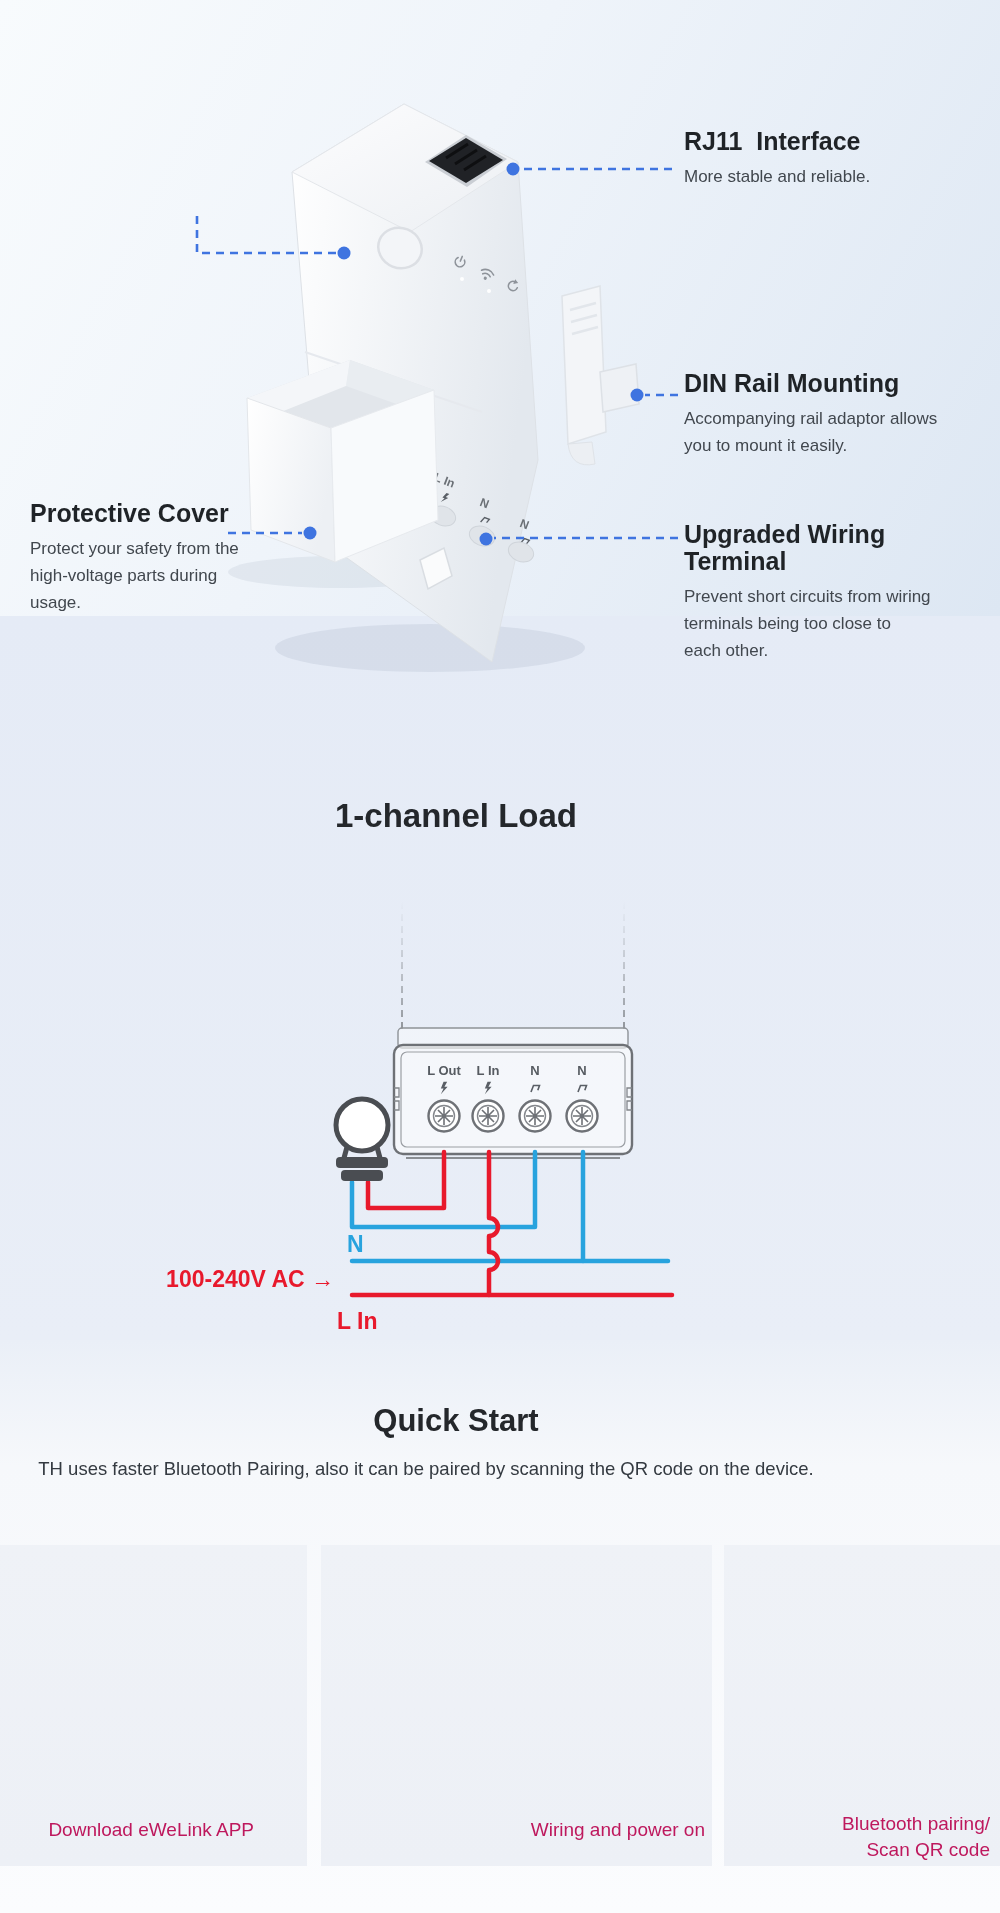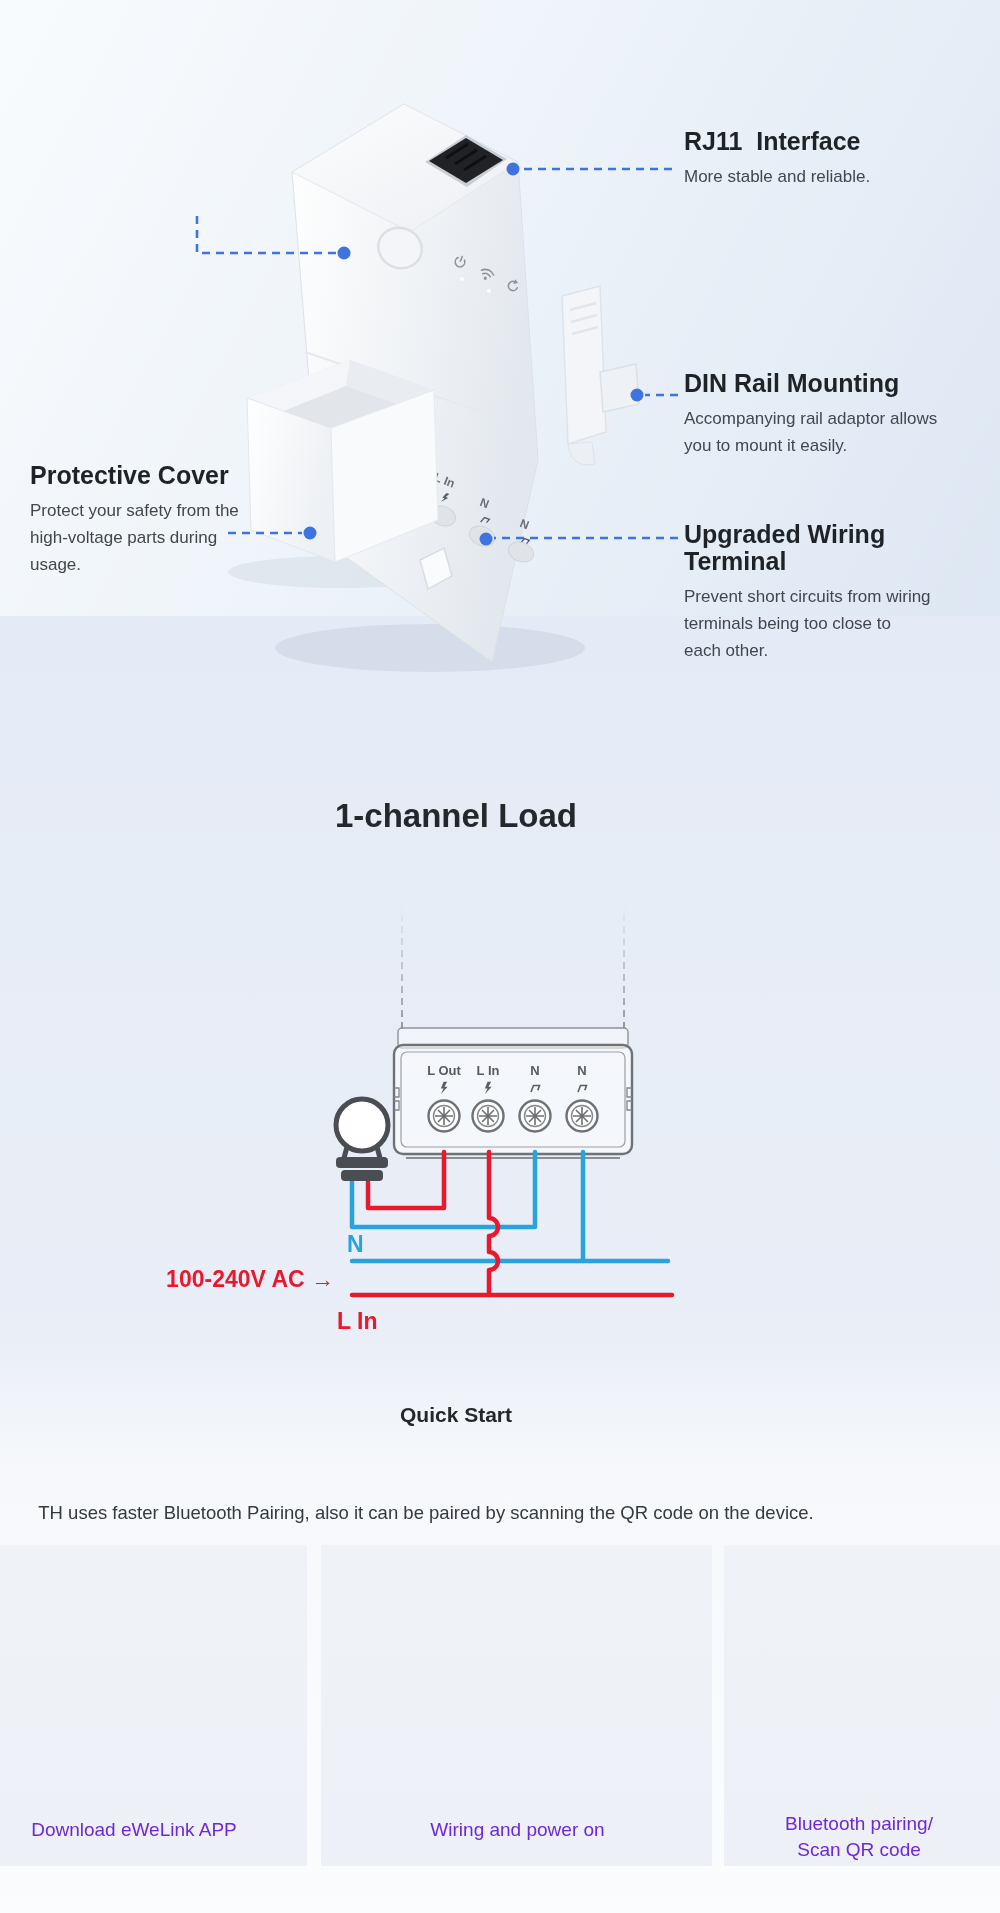--- a/index.html
+++ b/index.html
@@ -10,27 +10,27 @@
   .sec-quick{top:1340px;height:573px;background:linear-gradient(180deg,#eaeff7 0%,#f6f8fb 22%,#fbfcfe 100%);}
   svg{position:absolute;display:block;}
   #hero-svg{left:0;top:0;width:1000px;height:690px;}
   #diagram-svg{left:0;top:860px;width:1000px;height:480px;}
   #quick-svg{left:0;top:1500px;width:1000px;height:360px;}
   .co{position:absolute;z-index:5;}
   .co .t{font-size:25px;font-weight:700;color:#1f2327;line-height:27px;white-space:pre-wrap;}
   .co .d{font-size:17px;color:#41474e;line-height:27px;white-space:pre-wrap;margin-top:8px;}
   .big-title{position:absolute;left:0;width:912px;text-align:center;font-weight:700;color:#24272b;z-index:5;}
   #load-title{top:797px;font-size:33px;}
-  #quick-title{top:1403px;font-size:21px;}
-  #quick-sub{position:absolute;left:0;top:1458px;width:852px;text-align:center;font-size:18.5px;color:#343a41;z-index:5;margin-top:44px;}
+  #quick-title{top:1403px;font-size:31px;}
+  #quick-sub{position:absolute;left:0;top:1458px;width:852px;text-align:center;font-size:18.5px;color:#343a41;z-index:5;}
   .cardbg{position:absolute;top:1545px;height:321px;background:linear-gradient(180deg,#eff2f7 0%,#edf0f6 100%);z-index:1;}
   #card1{left:0;width:307px;}
   #card2{left:321px;width:391px;}
   #card3{left:724px;width:276px;}
-  .caption{position:absolute;text-align:center;font-size:19px;color:#6d28d9;line-height:26px;white-space:pre-line;z-index:5;}
+  .caption{position:absolute;text-align:right;font-size:19px;color:#be185d;line-height:26px;white-space:pre-line;z-index:5;}
   #cap1{left:14px;top:1817px;width:240px;}
   #cap2{left:330px;top:1817px;width:375px;}
   #cap3{left:728px;top:1811px;width:262px;}
 </style>
 </head>
 <body>
 
 <div class="page">
 
   <div class="sec sec-hero"></div>
@@ -154,21 +154,21 @@
 
   <div class="co" style="left:684px;top:128px;">
     <div class="t">RJ11  Interface</div>
     <div class="d">More stable and reliable.</div>
   </div>
   <div class="co" style="left:684px;top:370px;">
     <div class="t">DIN Rail Mounting</div>
     <div class="d">Accompanying rail adaptor allows
 you to mount it easily.</div>
   </div>
-  <div class="co" style="left:30px;top:462px;">
+  <div class="co" style="left:30px;top:500px;">
     <div class="t">Protective Cover</div>
     <div class="d">Protect your safety from the
 high-voltage parts during
 usage.</div>
   </div>
   <div class="co" style="left:684px;top:521px;">
     <div class="t">Upgraded Wiring
 Terminal</div>
     <div class="d">Prevent short circuits from wiring
 terminals being too close to

